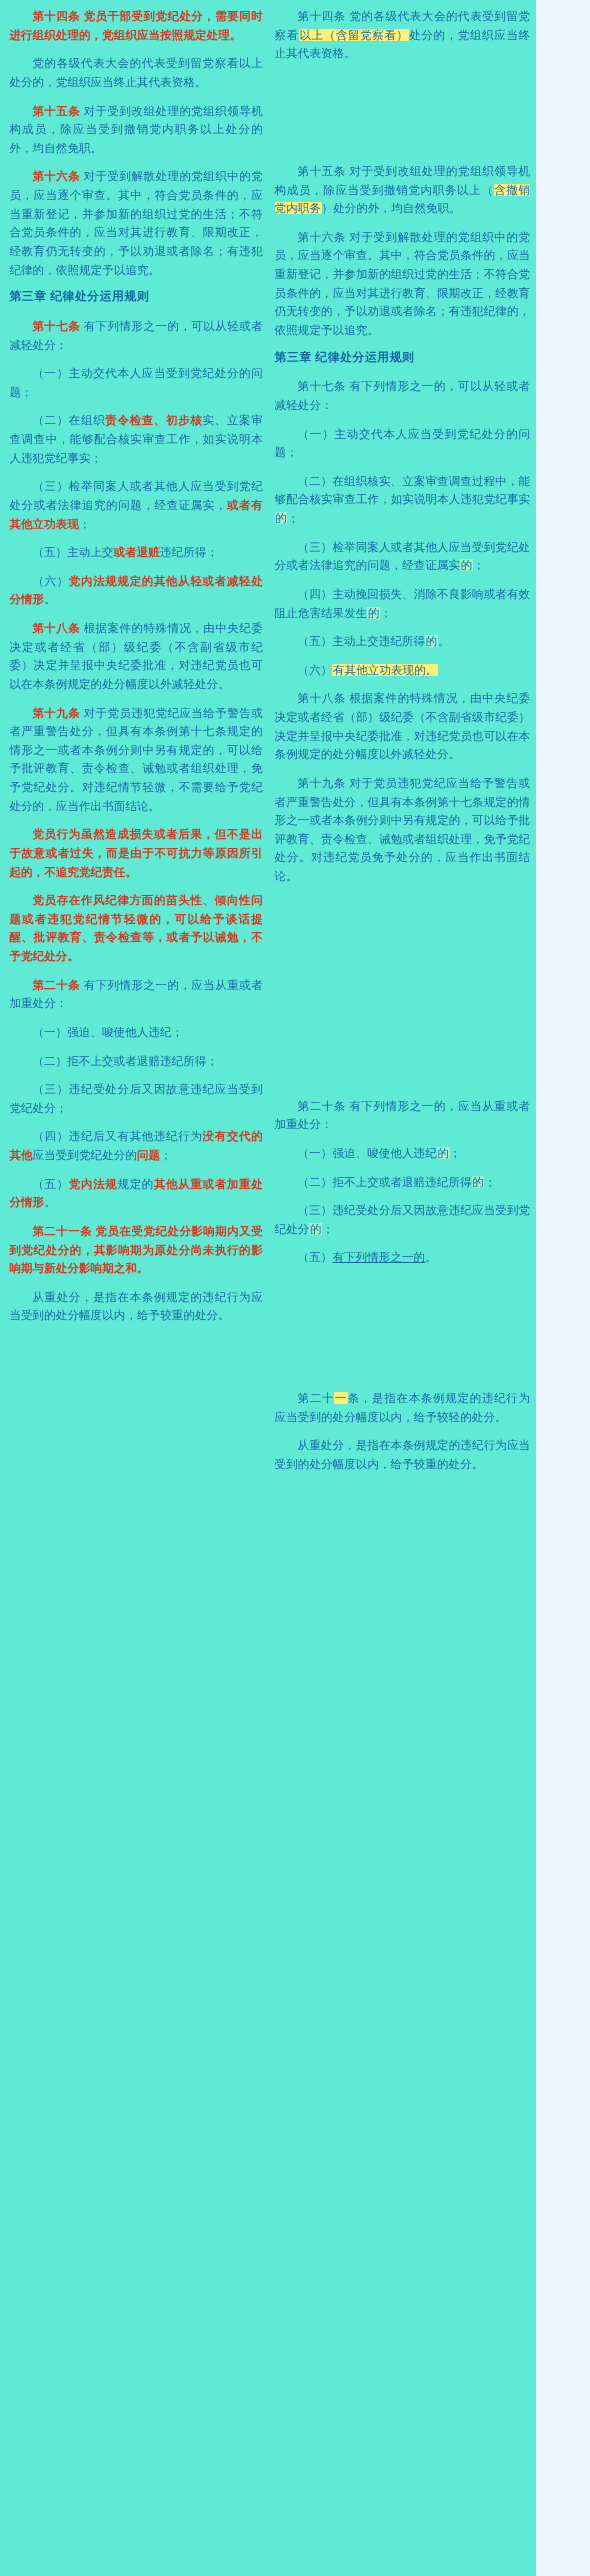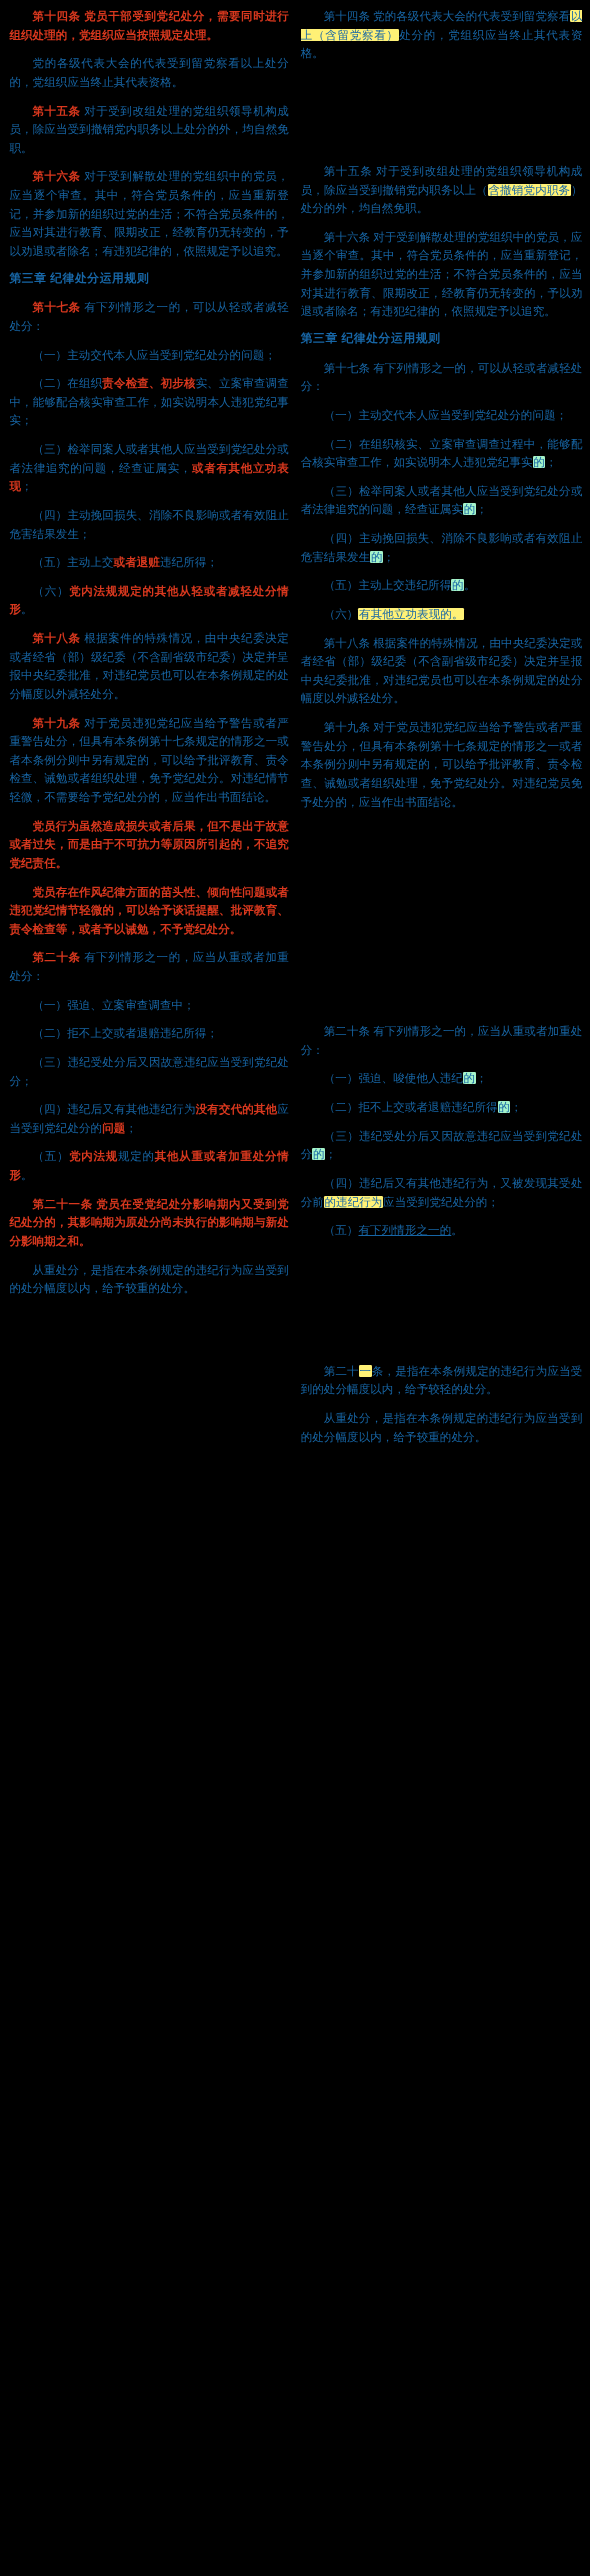--- a/index.html
+++ b/index.html
@@ -6,23 +6,23 @@
     margin: 0;
     padding: 0;
     background: #eaf6fb;
   }
   body {
     width: 590px;
     font-family: "Liberation Serif", "DejaVu Serif", serif;
     color: #1a5a8a;
   }
   .page {
-    width: 590px;
+    width: 536px;
     min-height: 2576px;
-    background: #000000;
+    background: #5eead4;
     box-sizing: border-box;
     padding: 7px 5.9px 11.8px 5.9px;
     position: relative;
   }
   .cols {
     display: flex;
     flex-direction: row;
     align-items: flex-start;
     gap: 10.6px;
   }
@@ -84,29 +84,28 @@
     <div class="col col-left" id="col-left">
         <p class="para"><span class="art">第十四条</span><span class="red">  党员干部受到党纪处分，需要同时进行组织处理的，党组织应当按照规定处理。</span></p>
         <p class="para"><span class="art-plain">党的各级代表大会的代表受到留党察看以上处分的，党组织应当终止其代表资格。</span></p>
         <p class="para"><span class="art">第十五条</span><span class="art-plain">  对于受到改组处理的党组织领导机构成员，除应当受到撤销党内职务以上处分的外，均自然免职。</span></p>
         <p class="para"><span class="art">第十六条</span><span class="art-plain">  对于受到解散处理的党组织中的党员，应当逐个审查。其中，符合党员条件的，应当重新登记，并参加新的组织过党的生活；不符合党员条件的，应当对其进行教育、限期改正，经教育仍无转变的，予以劝退或者除名；有违犯纪律的，依照规定予以追究。</span></p>
         <div class="heading">第三章  纪律处分运用规则</div>
         <p class="para"><span class="art">第十七条</span><span class="art-plain">  有下列情形之一的，可以从轻或者减轻处分：</span></p>
         <p class="para"><span class="art-plain">（一）主动交代本人应当受到党纪处分的问题；</span></p>
         <p class="para"><span class="art-plain">（二）在组织</span><span class="red">责令检查、初步核</span><span class="art-plain">实、立案审查调查中，能够配合核实审查工作，如实说明本人违犯党纪事实；</span></p>
         <p class="para"><span class="art-plain">（三）检举同案人或者其他人应当受到党纪处分或者法律追究的问题，经查证属实，</span><span class="red">或者有其他立功表现</span><span class="art-plain">；</span></p>
-        <p class="para"><span class="art-plain">（四）主动挽回损失、消除不良影响或者有效阻止危害结果发生；</span></p>
         <p class="para"><span class="art-plain">（五）主动上交</span><span class="red">或者退赃</span><span class="art-plain">违纪所得；</span></p>
         <p class="para"><span class="art-plain">（六）</span><span class="red">党内法规规定的其他从轻或者减轻处分情形</span><span class="art-plain">。</span></p>
         <p class="para"><span class="art">第十八条</span><span class="art-plain">  根据案件的特殊情况，由中央纪委决定或者经省（部）级纪委（不含副省级市纪委）决定并呈报中央纪委批准，对违纪党员也可以在本条例规定的处分幅度以外减轻处分。</span></p>
         <p class="para"><span class="art">第十九条</span><span class="art-plain">  对于党员违犯党纪应当给予警告或者严重警告处分，但具有本条例第十七条规定的情形之一或者本条例分则中另有规定的，可以给予批评教育、责令检查、诫勉或者组织处理，免予党纪处分。对违纪情节轻微，不需要给予党纪处分的，应当作出书面结论。</span></p>
         <p class="para"><span class="red">党员行为虽然造成损失或者后果，但不是出于故意或者过失，而是由于不可抗力等原因所引起的，不追究党纪责任。</span></p>
         <p class="para"><span class="red">党员存在作风纪律方面的苗头性、倾向性问题或者违犯党纪情节轻微的，可以给予谈话提醒、批评教育、责令检查等，或者予以诫勉，不予党纪处分。</span></p>
         <p class="para"><span class="art">第二十条</span><span class="art-plain">  有下列情形之一的，应当从重或者加重处分：</span></p>
-        <p class="para"><span class="art-plain">（一）强迫、立案审查调查中；</span></p>
+        <p class="para"><span class="art-plain">（一）强迫、唆使他人违纪；</span></p>
         <p class="para"><span class="art-plain">（二）拒不上交或者退赔违纪所得；</span></p>
         <p class="para"><span class="art-plain">（三）违纪受处分后又因故意违纪应当受到党纪处分；</span></p>
         <p class="para"><span class="art-plain">（四）违纪后又有其他违纪行为</span><span class="red">没有交代的其他</span><span class="art-plain">应当受到党纪处分的</span><span class="red">问题</span><span class="art-plain">；</span></p>
         <p class="para"><span class="art-plain">（五）</span><span class="red">党内法规</span><span class="art-plain">规定的</span><span class="red">其他从重或者加重处分情形</span><span class="art-plain">。</span></p>
         <p class="para"><span class="red">第二十一条  党员在受党纪处分影响期内又受到党纪处分的，其影响期为原处分尚未执行的影响期与新处分影响期之和。</span></p>
         <p class="para"><span class="art-plain">从重处分，是指在本条例规定的违纪行为应当受到的处分幅度以内，给予较重的处分。</span></p>
       </div>
     <div class="col col-right" id="col-right">
         <p class="para"><span class="art-plain">第十四条</span><span class="art-plain">  党的各级代表大会的代表受到留党察看</span><span class="hl">以上（含留党察看）</span><span class="art-plain">处分的，党组织应当终止其代表资格。</span></p>
         <div style="height: 89px;"></div>
@@ -120,21 +119,20 @@
         <p class="para"><span class="art-plain">（四）主动挽回损失、消除不良影响或者有效阻止危害结果发生</span><span class="hl-green">的</span><span class="art-plain">；</span></p>
         <p class="para"><span class="art-plain">（五）主动上交违纪所得</span><span class="hl-green">的</span><span class="art-plain">。</span></p>
         <p class="para"><span class="art-plain">（六）</span><span class="hl">有其他立功表现的。</span></p>
         <p class="para"><span class="art-plain">第十八条</span><span class="art-plain">  根据案件的特殊情况，由中央纪委决定或者经省（部）级纪委（不含副省级市纪委）决定并呈报中央纪委批准，对违纪党员也可以在本条例规定的处分幅度以外减轻处分。</span></p>
         <p class="para"><span class="art-plain">第十九条</span><span class="art-plain">  对于党员违犯党纪应当给予警告或者严重警告处分，但具有本条例第十七条规定的情形之一或者本条例分则中另有规定的，可以给予批评教育、责令检查、诫勉或者组织处理，免予党纪处分。对违纪党员免予处分的，应当作出书面结论。</span></p>
         <div style="height: 201px;"></div>
         <p class="para"><span class="art-plain">第二十条</span><span class="art-plain">  有下列情形之一的，应当从重或者加重处分：</span></p>
         <p class="para"><span class="art-plain">（一）强迫、唆使他人违纪</span><span class="hl-green">的</span><span class="art-plain">；</span></p>
         <p class="para"><span class="art-plain">（二）拒不上交或者退赔违纪所得</span><span class="hl-green">的</span><span class="art-plain">；</span></p>
         <p class="para"><span class="art-plain">（三）违纪受处分后又因故意违纪应当受到党纪处分</span><span class="hl-green">的</span><span class="art-plain">；</span></p>
-        <p class="para"><span class="art-plain">（四）违纪后又有其他违纪行为，又被发现其受处分前</span><span class="hl">的违纪行为</span><span class="art-plain">应当受到党纪处分的；</span></p>
         <p class="para"><span class="art-plain">（五）</span><span class="underline">有下列情形之一的</span><span class="art-plain">。</span></p>
         <div style="height: 112px;"></div>
         <p class="para"><span class="art-plain">第二十</span><span class="hl">一</span><span class="art-plain">条，是指在本条例规定的违纪行为应当受到的处分幅度以内，给予较轻的处分。</span></p>
         <p class="para"><span class="art-plain">从重处分，是指在本条例规定的违纪行为应当受到的处分幅度以内，给予较重的处分。</span></p>
       </div>
   </div>
 </div>
 
 
 </body></html>

